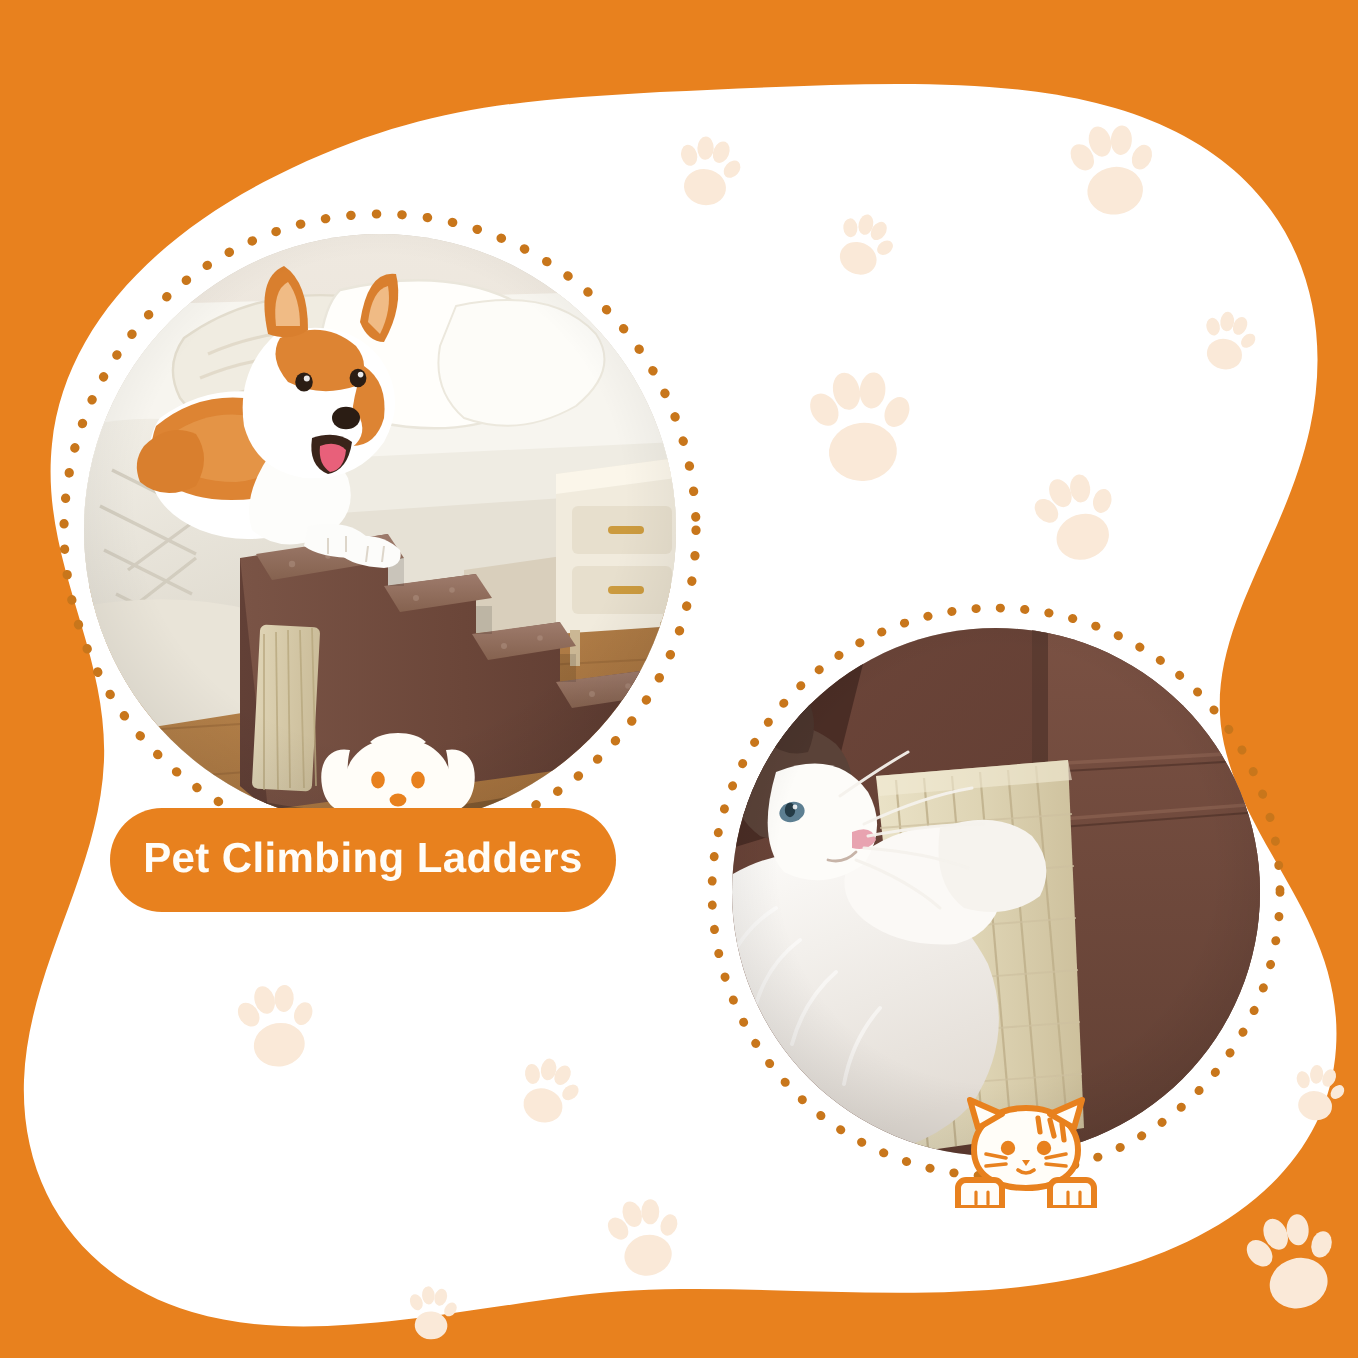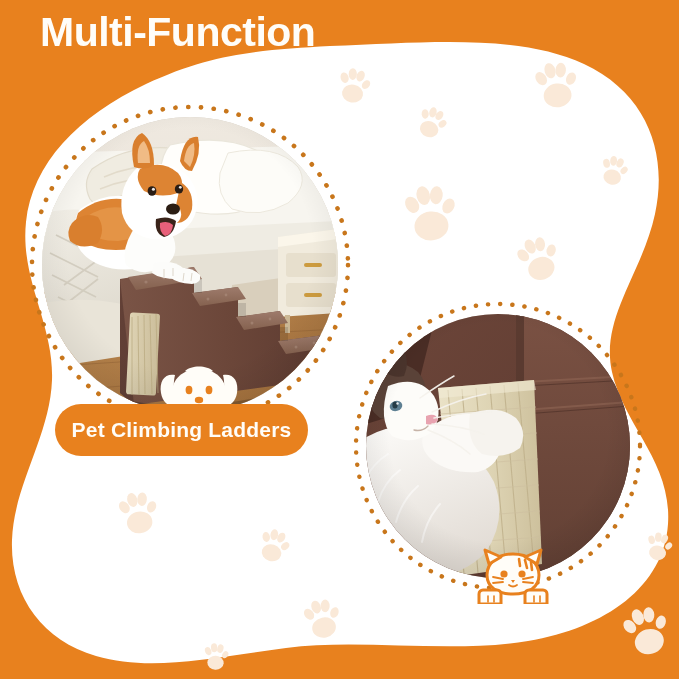--- a/index.html
+++ b/index.html
@@ -117,21 +117,20 @@
       <use href="#pawglyph" transform="translate(438,385) rotate(6)   scale(0.92)"></use>
       <use href="#pawglyph" transform="translate(322,618) rotate(-12) scale(0.70)"></use>
       <use href="#pawglyph" transform="translate(274,545) rotate(18)  scale(0.58)"></use>
       <use href="#pawglyph" transform="translate(138,512) rotate(-9)  scale(0.75)"></use>
       <use href="#pawglyph" transform="translate(216,656) rotate(4)   scale(0.48)"></use>
       <use href="#pawglyph" transform="translate(646,630) rotate(-16) scale(0.86)"></use>
       <use href="#pawglyph" transform="translate(659,546) rotate(12)  scale(0.50)"></use>
     </g>
   </svg>
 
-  <div id="title">Multi-Function</div>
 
   <div class="photo-wrap" style="left:25px; top:100px; width:330px; height:330px;">
 
     <svg class="photo-dots" width="330" height="330" viewBox="0 0 330 330">
       <circle cx="165" cy="165" r="158" fill="none" stroke="#C8761B" stroke-width="4.6" stroke-linecap="round" stroke-dasharray="0.2 12.6"></circle>
     </svg>
 
     <div class="photo-clip" style="left:17px; top:17px; width:296px; height:296px;">
       <svg width="296" height="296" viewBox="0 0 296 296">
         <defs>

